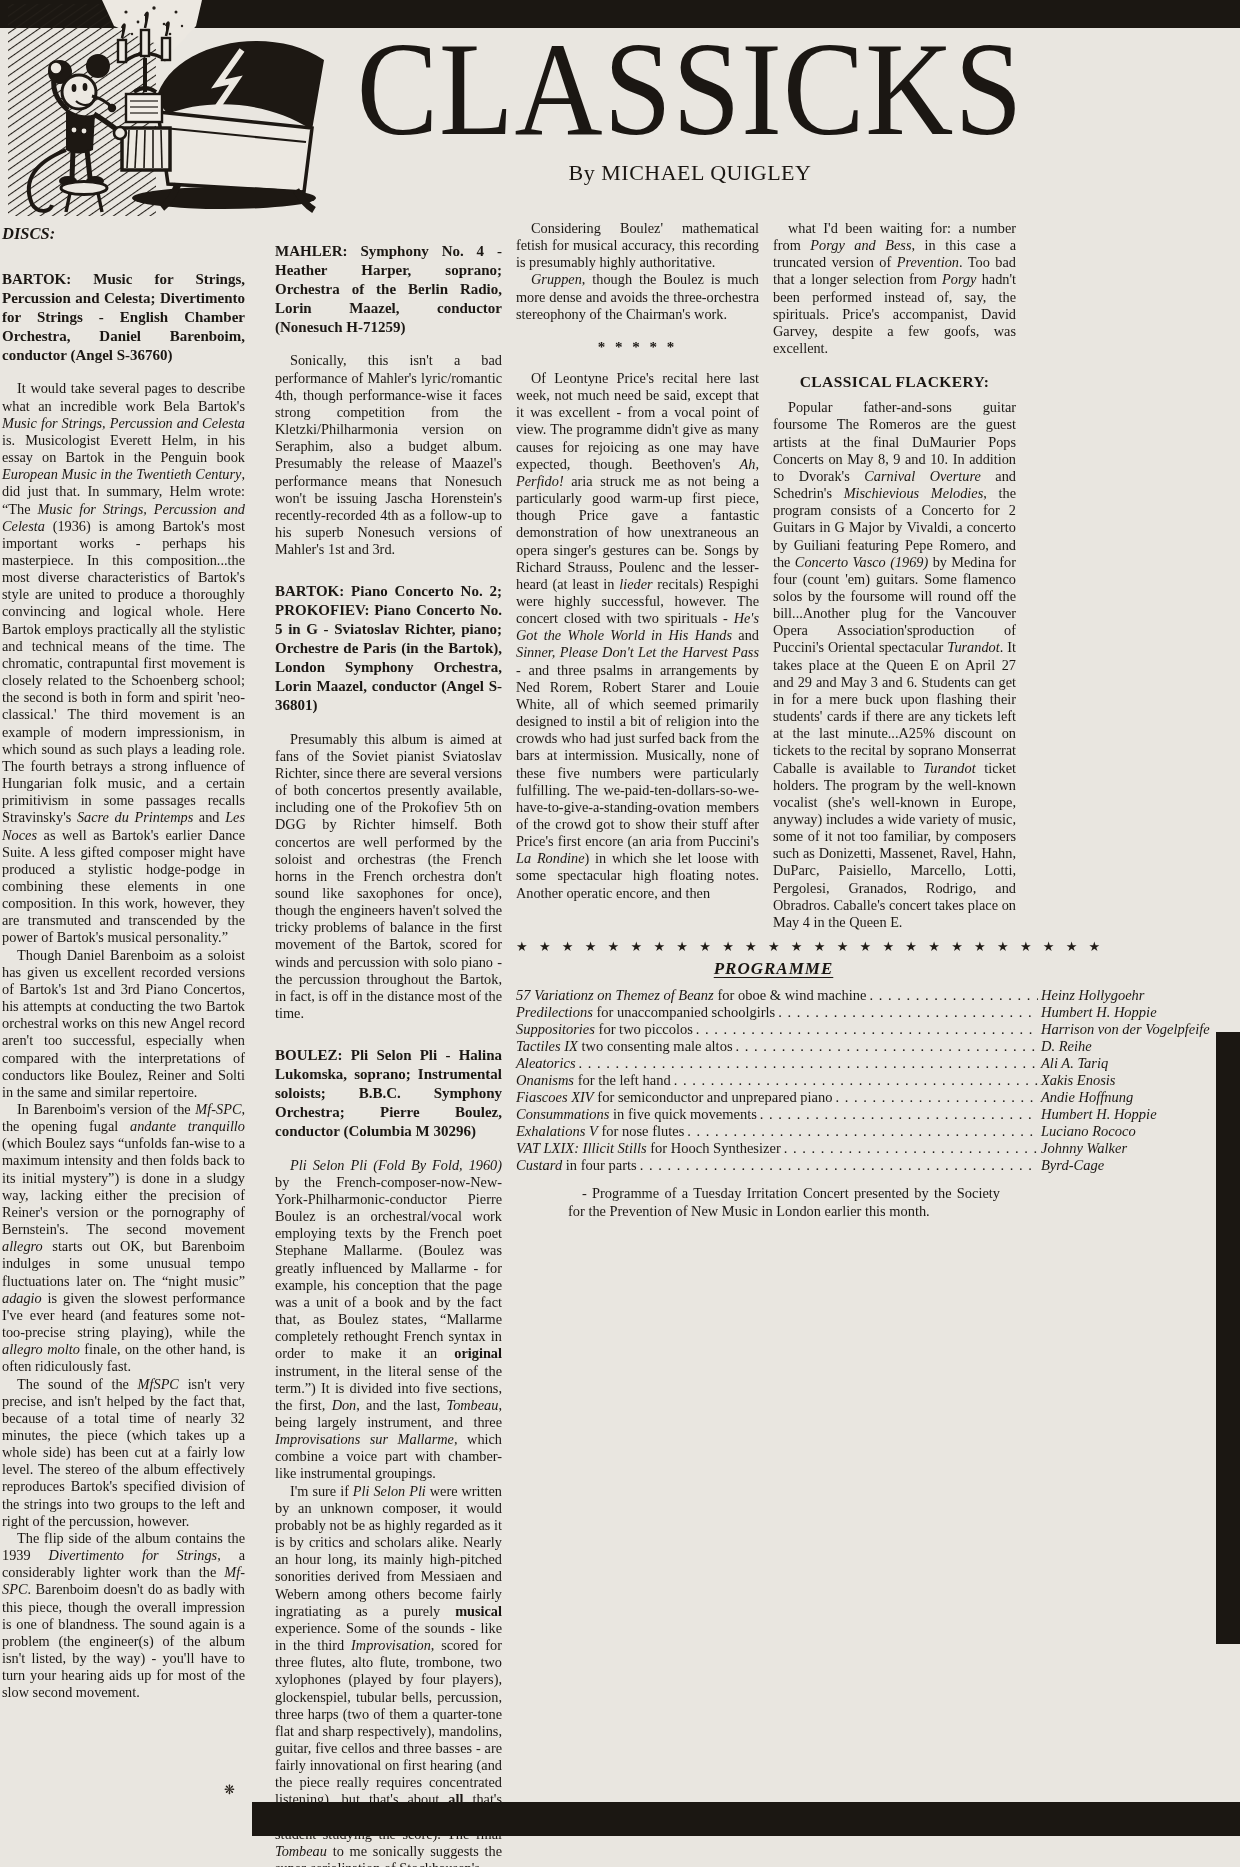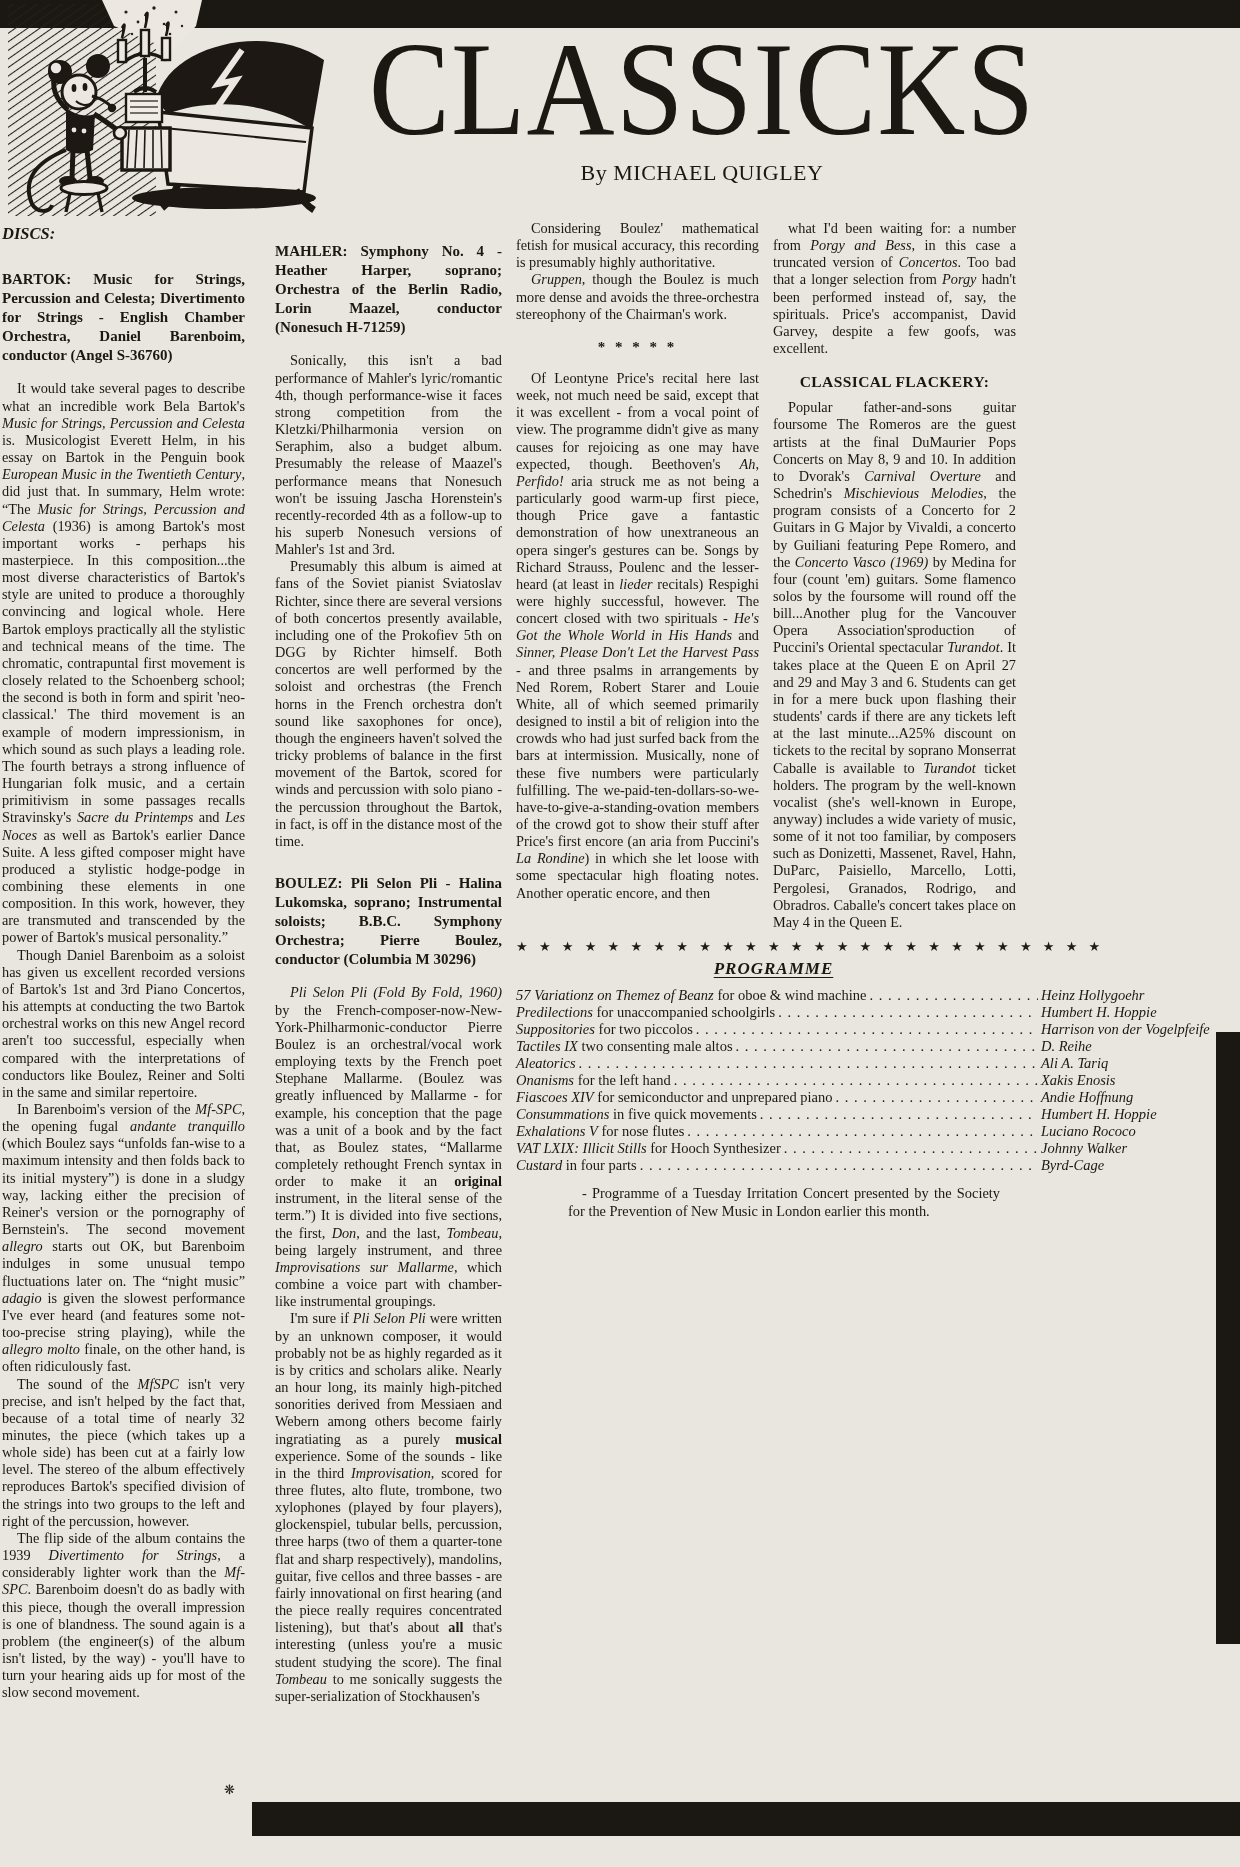--- a/index.html
+++ b/index.html
@@ -5,21 +5,21 @@
   html,body{margin:0;padding:0;background:#d8d4ce;}
   .page{position:relative;width:1240px;height:1867px;overflow:hidden;background:#e9e6e0;
         font-family:"Liberation Serif","DejaVu Serif",serif;color:#1b1713;}
   .topbar{position:absolute;top:0;left:0;right:0;height:28px;background:#1b1712;}
   .bottombar{position:absolute;left:252px;right:0;top:1802px;height:34px;background:#1b1712;}
   .rightstrip{position:absolute;right:0;top:1032px;width:24px;height:612px;background:#1b1712;}
   .ornament{position:absolute;left:224px;top:1782px;font-size:13px;color:#2a241e;}
 
   .header{position:absolute;top:0;left:0;width:100%;height:216px;}
   .cartoon{position:absolute;left:6px;top:0;width:352px;height:216px;z-index:2;}
-  .titleblock{position:absolute;left:368px;top:22px;width:668px;text-align:center;z-index:1;}
+  .titleblock{position:absolute;left:356px;top:22px;width:668px;text-align:center;z-index:1;}
   .title{font-size:122px;line-height:1;font-weight:400;letter-spacing:1px;
          transform:scaleY(1.1);transform-origin:top center;white-space:nowrap;}
   .byline{font-size:22px;margin-top:16px;letter-spacing:.5px;}
 
   .content{position:absolute;top:220px;left:2px;width:1014px;display:grid;
            grid-template-columns:repeat(4,1fr);column-gap:14px;}
   .col{min-width:0;}
   .col2{padding-top:22px;margin-left:16px;}
   .right-half{grid-column:3/5;min-width:0;}
   .cols34{display:grid;grid-template-columns:repeat(2,1fr);column-gap:14px;}
@@ -142,35 +142,36 @@
         <h3 class="blk heading">BARTOK: Music for Strings, Percussion and Celesta; Divertimento for Strings - English Chamber Orchestra, Daniel Barenboim, conductor (Angel S-36760)</h3>
         <p class="blk para">It would take several pages to describe what an incredible work Bela Bartok's <i>Music for Strings, Percussion and Celesta</i> is. Musicologist Everett Helm, in his essay on Bartok in the Penguin book <i>European Music in the Twentieth Century</i>, did just that. In summary, Helm wrote: “The <i>Music for Strings, Percussion and Celesta</i> (1936) is among Bartok's most important works - perhaps his masterpiece. In this composition...the most diverse characteristics of Bartok's style are united to produce a thoroughly convincing and logical whole. Here Bartok employs practically all the stylistic and technical means of the time. The chromatic, contrapuntal first movement is closely related to the Schoenberg school; the second is both in form and spirit 'neo-classical.' The third movement is an example of modern impressionism, in which sound as such plays a leading role. The fourth betrays a strong influence of Hungarian folk music, and a certain primitivism in some passages recalls Stravinsky's <i>Sacre du Printemps</i> and <i>Les Noces</i> as well as Bartok's earlier Dance Suite. A less gifted composer might have produced a stylistic hodge-podge in combining these elements in one composition. In this work, however, they are transmuted and transcended by the power of Bartok's musical personality.”</p>
         <p class="blk para">Though Daniel Barenboim as a soloist has given us excellent recorded versions of Bartok's 1st and 3rd Piano Concertos, his attempts at conducting the two Bartok orchestral works on this new Angel record aren't too successful, especially when compared with the interpretations of conductors like Boulez, Reiner and Solti in the same and similar repertoire.</p>
         <p class="blk para">In Barenboim's version of the <i>Mf-SPC</i>, the opening fugal <i>andante tranquillo</i> (which Boulez says “unfolds fan-wise to a maximum intensity and then folds back to its initial mystery”) is done in a sludgy way, lacking either the precision of Reiner's version or the pornography of Bernstein's. The second movement <i>allegro</i> starts out OK, but Barenboim indulges in some unusual tempo fluctuations later on. The “night music” <i>adagio</i> is given the slowest performance I've ever heard (and features some not-too-precise string playing), while the <i>allegro molto</i> finale, on the other hand, is often ridiculously fast.</p>
         <p class="blk para">The sound of the <i>MfSPC</i> isn't very precise, and isn't helped by the fact that, because of a total time of nearly 32 minutes, the piece (which takes up a whole side) has been cut at a fairly low level. The stereo of the album effectively reproduces Bartok's specified division of the strings into two groups to the left and right of the percussion, however.</p>
         <p class="blk para">The flip side of the album contains the 1939 <i>Divertimento for Strings</i>, a considerably lighter work than the <i>Mf-SPC</i>. Barenboim doesn't do as badly with this piece, though the overall impression is one of blandness. The sound again is a problem (the engineer(s) of the album isn't listed, by the way) - you'll have to turn your hearing aids up for most of the slow second movement.</p>
       </div>
     <div class="col col2">
         <h3 class="blk heading">MAHLER: Symphony No. 4 - Heather Harper, soprano; Orchestra of the Berlin Radio, Lorin Maazel, conductor (Nonesuch H-71259)</h3>
         <p class="blk para">Sonically, this isn't a bad performance of Mahler's lyric/romantic 4th, though performance-wise it faces strong competition from the Kletzki/Philharmonia version on Seraphim, also a budget album. Presumably the release of Maazel's performance means that Nonesuch won't be issuing Jascha Horenstein's recently-recorded 4th as a follow-up to his superb Nonesuch versions of Mahler's 1st and 3rd.</p>
+        <h3 class="blk heading">BARTOK: Piano Concerto No. 2; PROKOFIEV: Piano Concerto No. 5 in G - Sviatoslav Richter, piano; Orchestre de Paris (in the Bartok), London Symphony Orchestra, Lorin Maazel, conductor (Angel S-36801)</h3>
         <p class="blk para">Presumably this album is aimed at fans of the Soviet pianist Sviatoslav Richter, since there are several versions of both concertos presently available, including one of the Prokofiev 5th on DGG by Richter himself. Both concertos are well performed by the soloist and orchestras (the French horns in the French orchestra don't sound like saxophones for once), though the engineers haven't solved the tricky problems of balance in the first movement of the Bartok, scored for winds and percussion with solo piano - the percussion throughout the Bartok, in fact, is off in the distance most of the time.</p>
         <h3 class="blk heading">BOULEZ: Pli Selon Pli - Halina Lukomska, soprano; Instrumental soloists; B.B.C. Symphony Orchestra; Pierre Boulez, conductor (Columbia M 30296)</h3>
         <p class="blk para"><i>Pli Selon Pli (Fold By Fold, 1960)</i> by the French-composer-now-New-York-Philharmonic-conductor Pierre Boulez is an orchestral/vocal work employing texts by the French poet Stephane Mallarme. (Boulez was greatly influenced by Mallarme - for example, his conception that the page was a unit of a book and by the fact that, as Boulez states, “Mallarme completely rethought French syntax in order to make it an <b>original</b> instrument, in the literal sense of the term.”) It is divided into five sections, the first, <i>Don</i>, and the last, <i>Tombeau</i>, being largely instrument, and three <i>Improvisations sur Mallarme</i>, which combine a voice part with chamber-like instrumental groupings.</p>
         <p class="blk para">I'm sure if <i>Pli Selon Pli</i> were written by an unknown composer, it would probably not be as highly regarded as it is by critics and scholars alike. Nearly an hour long, its mainly high-pitched sonorities derived from Messiaen and Webern among others become fairly ingratiating as a purely <b>musical</b> experience. Some of the sounds - like in the third <i>Improvisation</i>, scored for three flutes, alto flute, trombone, two xylophones (played by four players), glockenspiel, tubular bells, percussion, three harps (two of them a quarter-tone flat and sharp respectively), mandolins, guitar, five cellos and three basses - are fairly innovational on first hearing (and the piece really requires concentrated listening), but that's about <b>all</b> that's interesting (unless you're a music student studying the score). The final <i>Tombeau</i> to me sonically suggests the super-serialization of Stockhausen's</p>
       </div>
     <div class="right-half">
       <div class="cols34">
         <div class="col col3">
             <p class="blk para">Considering Boulez' mathematical fetish for musical accuracy, this recording is presumably highly authoritative.</p>
             <p class="blk para"><i>Gruppen</i>, though the Boulez is much more dense and avoids the three-orchestra stereophony of the Chairman's work.</p>
             <div class="blk starsep">* * * * *</div>
             <p class="blk para">Of Leontyne Price's recital here last week, not much need be said, except that it was excellent - from a vocal point of view. The programme didn't give as many causes for rejoicing as one may have expected, though. Beethoven's <i>Ah, Perfido!</i> aria struck me as not being a particularly good warm-up first piece, though Price gave a fantastic demonstration of how unextraneous an opera singer's gestures can be. Songs by Richard Strauss, Poulenc and the lesser-heard (at least in <i>lieder</i> recitals) Respighi were highly successful, however. The concert closed with two spirituals - <i>He's Got the Whole World in His Hands</i> and <i>Sinner, Please Don't Let the Harvest Pass</i> - and three psalms in arrangements by Ned Rorem, Robert Starer and Louie White, all of which seemed primarily designed to instil a bit of religion into the crowds who had just surfed back from the bars at intermission. Musically, none of these five numbers were particularly fulfilling. The we-paid-ten-dollars-so-we-have-to-give-a-standing-ovation members of the crowd got to show their stuff after Price's first encore (an aria from Puccini's <i>La Rondine</i>) in which she let loose with some spectacular high floating notes. Another operatic encore, and then</p>
           </div>
         <div class="col col4">
-            <p class="blk para">what I'd been waiting for: a number from <i>Porgy and Bess</i>, in this case a truncated version of <i>Concertos</i>. Too bad that a longer selection from <i>Porgy</i> hadn't been performed instead of, say, the spirituals. Price's accompanist, David Garvey, despite a few goofs, was excellent.</p>
+            <p class="blk para">what I'd been waiting for: a number from <i>Porgy and Bess</i>, in this case a truncated version of <i>Prevention</i>. Too bad that a longer selection from <i>Porgy</i> hadn't been performed instead of, say, the spirituals. Price's accompanist, David Garvey, despite a few goofs, was excellent.</p>
             <h3 class="blk subhead">CLASSICAL FLACKERY:</h3>
             <p class="blk para">Popular father-and-sons guitar foursome The Romeros are the guest artists at the final DuMaurier Pops Concerts on May 8, 9 and 10. In addition to Dvorak's <i>Carnival Overture</i> and Schedrin's <i>Mischievious Melodies</i>, the program consists of a Concerto for 2 Guitars in G Major by Vivaldi, a concerto by Guiliani featuring Pepe Romero, and the <i>Concerto Vasco (1969)</i> by Medina for four (count 'em) guitars. Some flamenco solos by the foursome will round off the bill...Another plug for the Vancouver Opera Association'sproduction of Puccini's Oriental spectacular <i>Turandot</i>. It takes place at the Queen E on April 27 and 29 and May 3 and 6. Students can get in for a mere buck upon flashing their students' cards if there are any tickets left at the last minute...A25% discount on tickets to the recital by soprano Monserrat Caballe is available to <i>Turandot</i> ticket holders. The program by the well-known vocalist (she's well-known in Europe, anyway) includes a wide variety of music, some of it not too familiar, by composers such as Donizetti, Massenet, Ravel, Hahn, DuParc, Paisiello, Marcello, Lotti, Pergolesi, Granados, Rodrigo, and Obradros. Caballe's concert takes place on May 4 in the Queen E.</p>
           </div>
       </div>
       <div class="prog-section">
         <div class="stars-row">★ ★ ★ ★ ★ ★ ★ ★ ★ ★ ★ ★ ★ ★ ★ ★ ★ ★ ★ ★ ★ ★ ★ ★ ★ ★</div>
         <div class="prog-title">PROGRAMME</div>
         <div class="prog-list">
             <div class="prog-row">
               <span class="prog-left"><i class="work">57 Variationz on Themez of Beanz</i><span class="desc"> for oboe &amp; wind machine</span></span>

